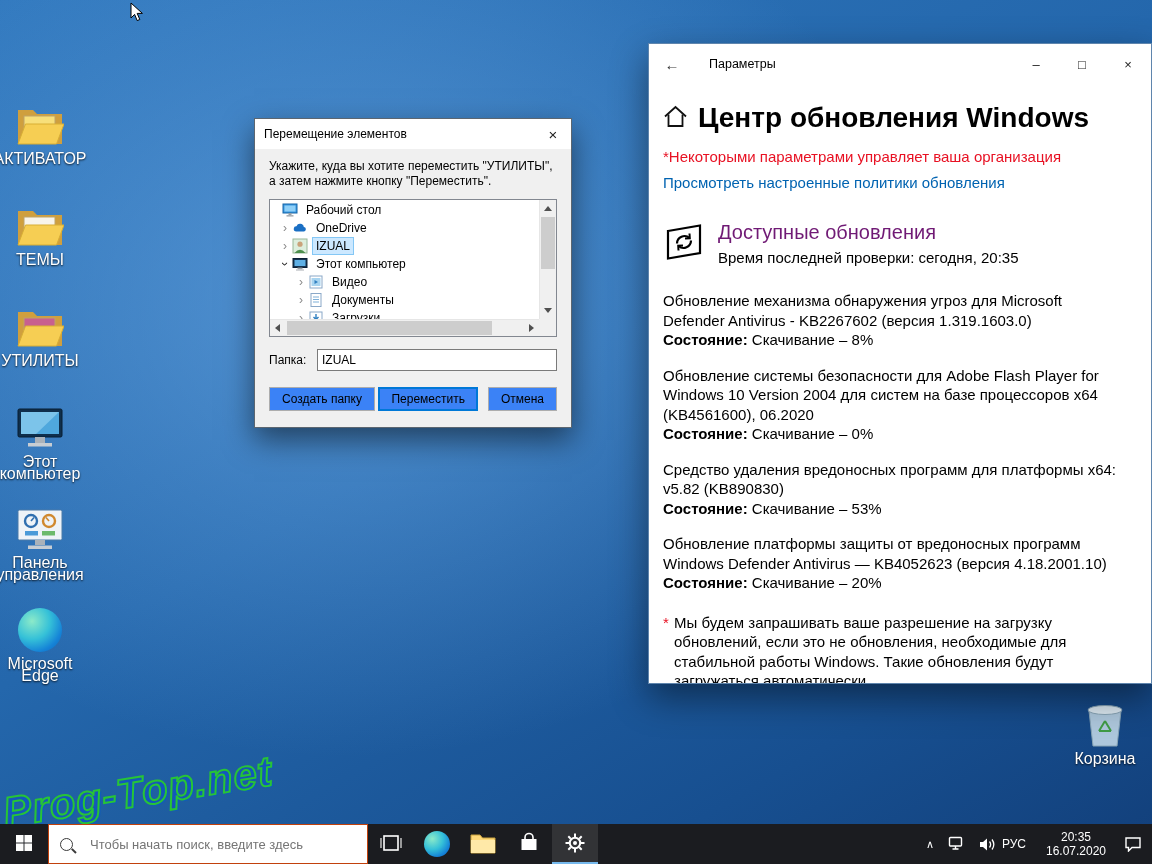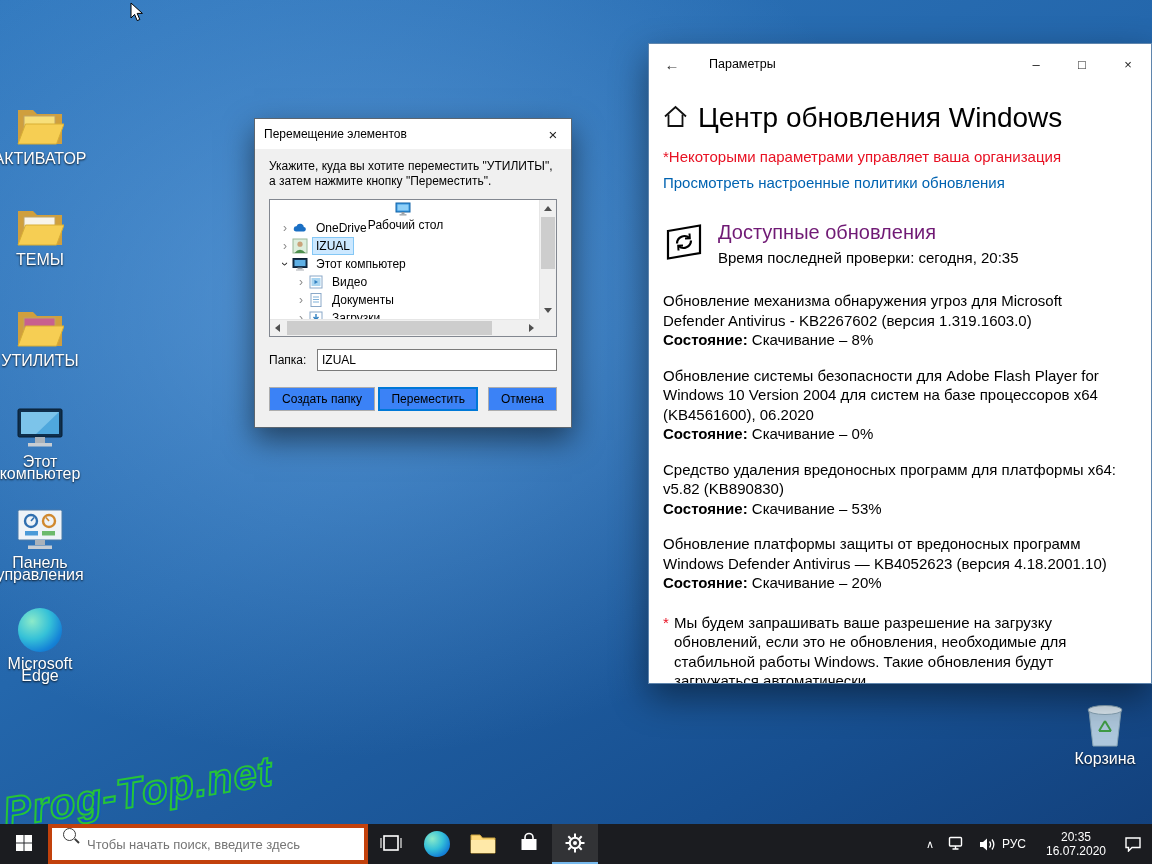--- a/index.html
+++ b/index.html
@@ -59,38 +59,38 @@
   
   .settings{position:absolute;left:648px;top:43px;width:504px;height:641px;background:#fff;border:1px solid #5f85ad;
     box-shadow:0 14px 34px rgba(0,0,0,.45);z-index:10;overflow:hidden;}
   .s-titlebar{height:40px;display:flex;align-items:center;}
   .back-btn{width:46px;height:40px;background:none;border:none;font-size:15px;color:#333;cursor:pointer;}
   .s-title{font-size:12.5px;color:#000;margin-left:14px;}
   .winbtns{margin-left:auto;display:flex;}
   .winbtns button{width:46px;height:40px;background:none;border:none;font-size:13px;color:#222;cursor:pointer;}
   .s-content{padding:0 24px 0 14px;}
   .page-header{display:flex;align-items:center;gap:10px;margin-top:18px;}
-  .page-title{font-size:28px;font-weight:400;color:#000;}
+  .page-title{font-size:28px;font-weight:700;color:#000;}
   .managed{margin-top:14px;color:#e81123;font-size:15px;}
   .policies{display:block;margin-top:9px;color:#0063b1;font-size:15px;text-decoration:none;cursor:pointer;}
   .avail{display:flex;gap:13px;margin-top:30px;align-items:flex-start;}
   .avail-title{font-size:20px;color:#701a75;}
   .avail-sub{font-size:15px;margin-top:5px;color:#000;}
   #updates-list{margin-top:24px;}
   .update-item{font-size:15px;line-height:19.5px;margin-bottom:16px;color:#000;}
   .u-status-label{font-weight:bold;}
   .footnote{position:relative;margin-top:20px;font-size:15px;line-height:19.5px;color:#000;padding-left:11px;}
   .f-star{position:absolute;left:0;top:0;color:#e81123;}
 
   
   .taskbar{position:absolute;left:0;right:0;bottom:0;height:40px;background:#1b1c20;display:flex;align-items:stretch;z-index:50;}
   .tb-btn{width:46px;display:flex;align-items:center;justify-content:center;background:none;border:none;cursor:pointer;}
   .tb-btn.start{width:48px;}
   .tb-btn.active{background:rgba(255,255,255,.10);box-shadow:inset 0 -2px 0 #76b9ed;}
-  .search{width:320px;background:#fff;border:4px solid #c2410c;display:flex;align-items:flex-start;padding-left:11px;gap:11px;}
+  .search{width:320px;background:#fff;border:1px solid #c2410c;display:flex;align-items:center;padding-left:11px;gap:17px;}
   .search input{border:none;outline:none;flex:1;font-size:13px;color:#111;background:transparent;height:100%;
     font-family:"Liberation Sans","DejaVu Sans",sans-serif;}
   .mag{width:13px;height:13px;border:1.7px solid #3a3a3a;border-radius:50%;position:relative;flex:none;}
   .mag::after{content:"";position:absolute;width:6px;height:1.7px;background:#3a3a3a;transform:rotate(45deg);right:-5px;bottom:-2px;}
   .tray{margin-left:auto;display:flex;align-items:center;}
   .tray-chev{color:#fff;font-size:11px;width:24px;text-align:center;cursor:pointer;}
   .tray-ic{width:30px;display:flex;align-items:center;justify-content:center;cursor:pointer;background:none;border:none;}
   .lang{color:#fff;font-size:12px;width:36px;text-align:left;cursor:pointer;}
   .clock{color:#fff;font-size:12px;line-height:14px;text-align:center;width:76px;cursor:pointer;}
 </style>
@@ -185,21 +185,21 @@
 
   <div class="dialog">
     <div class="dlg-titlebar">
       <span>Перемещение элементов</span>
       <button class="dlg-close">×</button>
     </div>
     <div class="dlg-body">
       <div class="dlg-instruction">Укажите, куда вы хотите переместить "УТИЛИТЫ", а затем нажмите кнопку "Переместить".</div>
       <div class="tree">
         <div id="tree-rows">
-            <div class="tree-row" style="padding-left: 2px; flex-direction: column;">
+            <div class="tree-row" style="padding-left: 12px;">
               <span class="ti">
                 <svg viewBox="0 0 16 16">
                   <rect x="1" y="2" width="14" height="9" fill="#3b99e0" stroke="#1565a8"></rect>
                   <rect x="2.5" y="3.5" width="11" height="6" fill="#8fd0f8"></rect>
                   <rect x="6.5" y="11" width="3" height="2.2" fill="#9aa0a6"></rect>
                   <rect x="4.5" y="13.2" width="7" height="1.3" fill="#9aa0a6"></rect>
                 </svg>
               </span>
               <span class="tlabel">Рабочий стол</span>
             </div>

